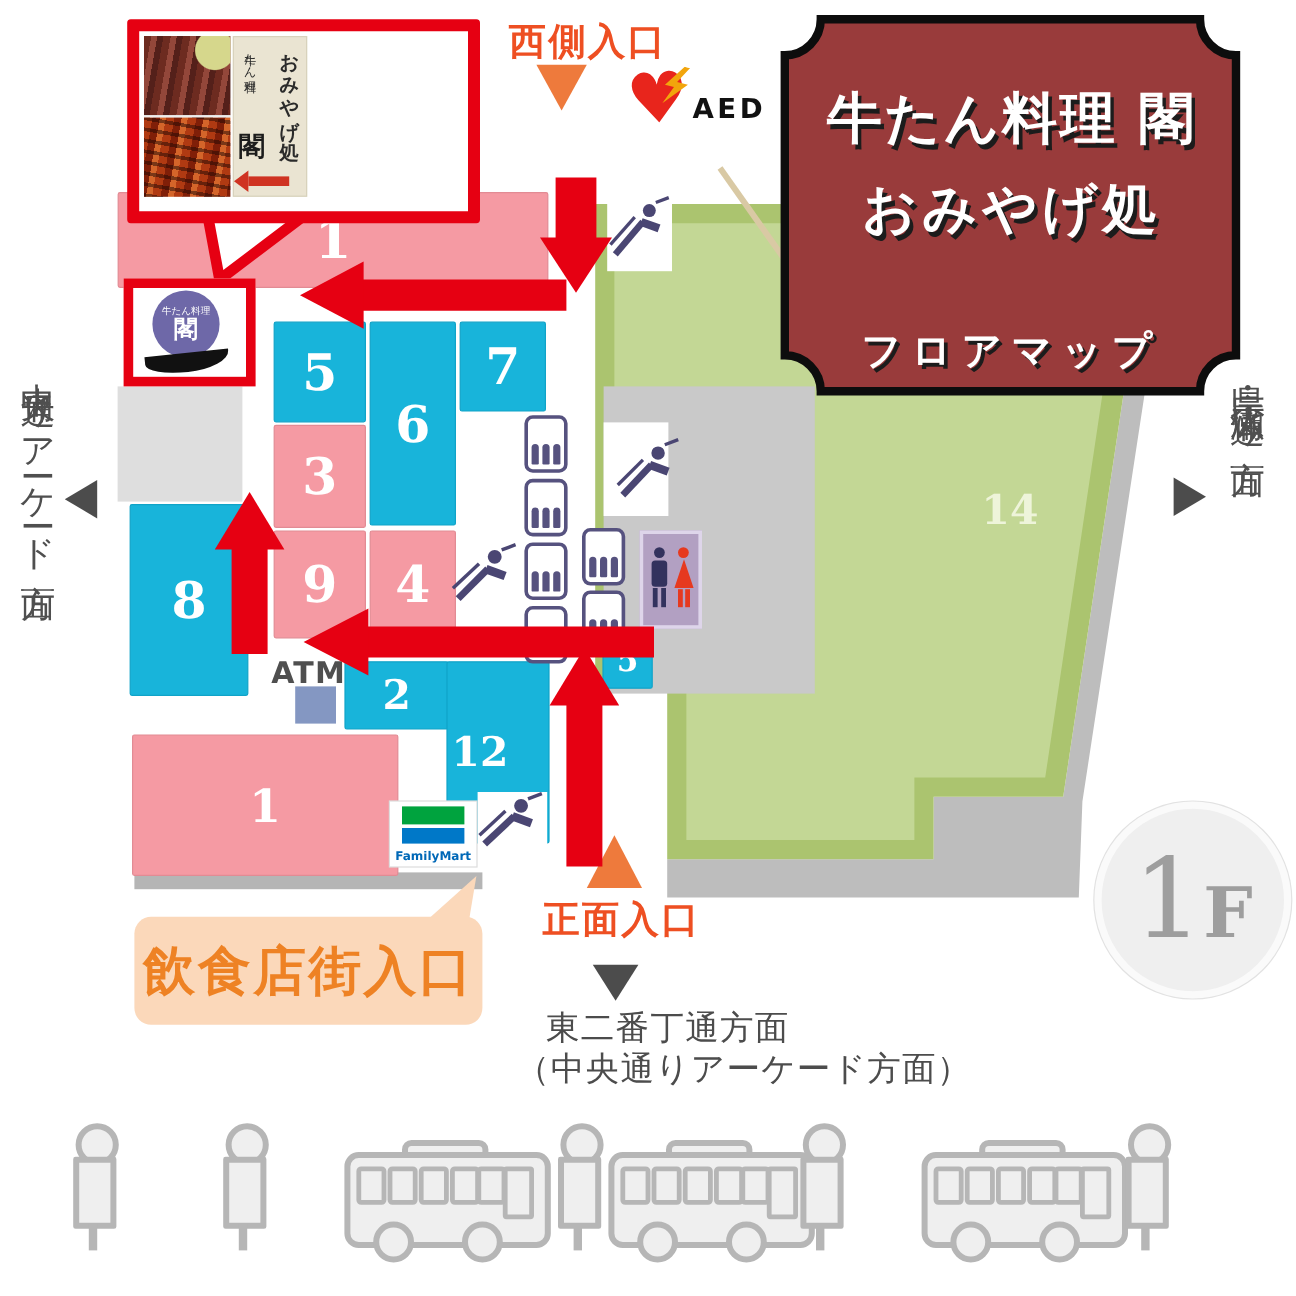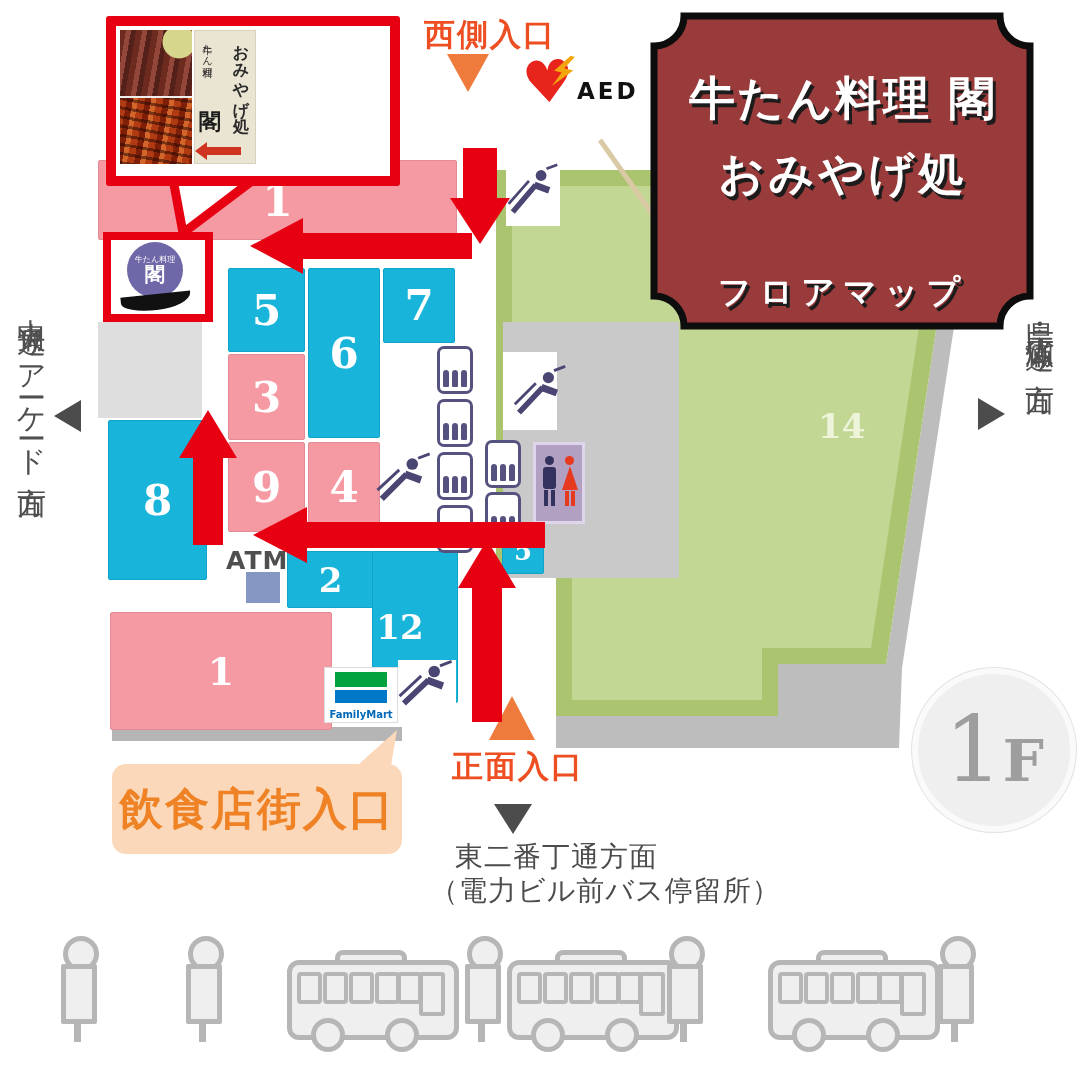--- a/index.html
+++ b/index.html
@@ -288,21 +288,21 @@
   </svg>
 
   <div class="vlabel" style="left:12px;top:296px;z-index:3"><span>中央通りアーケード方面</span></div>
   <div class="tri left-g" style="left:54px;top:400px;z-index:3"></div>
 
   <div class="vlabel" style="left:1020px;top:300px;z-index:8"><span>県庁・広瀬通り方面</span></div>
   <div class="tri right-g" style="left:978px;top:398px;z-index:3"></div>
 
   <div class="tri down-g" style="left:494px;top:804px;z-index:3"></div>
   <div class="south" style="left:455px;top:838px;z-index:3"><span>東二番丁通方面</span></div>
-  <div class="south" style="left:430px;top:872px;z-index:3"><span>（電力ビル前バス停留所）</span></div>
+  <div class="south" style="left:430px;top:872px;z-index:3"><span>（中央通りアーケード方面）</span></div>
 
   <div class="floor" style="z-index:3">
     <span class="n1">1</span>
     <span class="nf">F</span>
   </div>
 
   <svg class="abs" style="left:0;top:0;z-index:4" width="1080" height="1080" viewBox="0 0 1080 1080" pointer-events="none">
     <polygon points="168,152 290,152 183,233" fill="#ffffff" stroke="#e60012" stroke-width="9"></polygon>
     <path d="M480,148 L480,200" stroke="#e60012" stroke-width="34"></path>
     <polygon points="450,198 510,198 480,244" fill="#e60012"></polygon>

